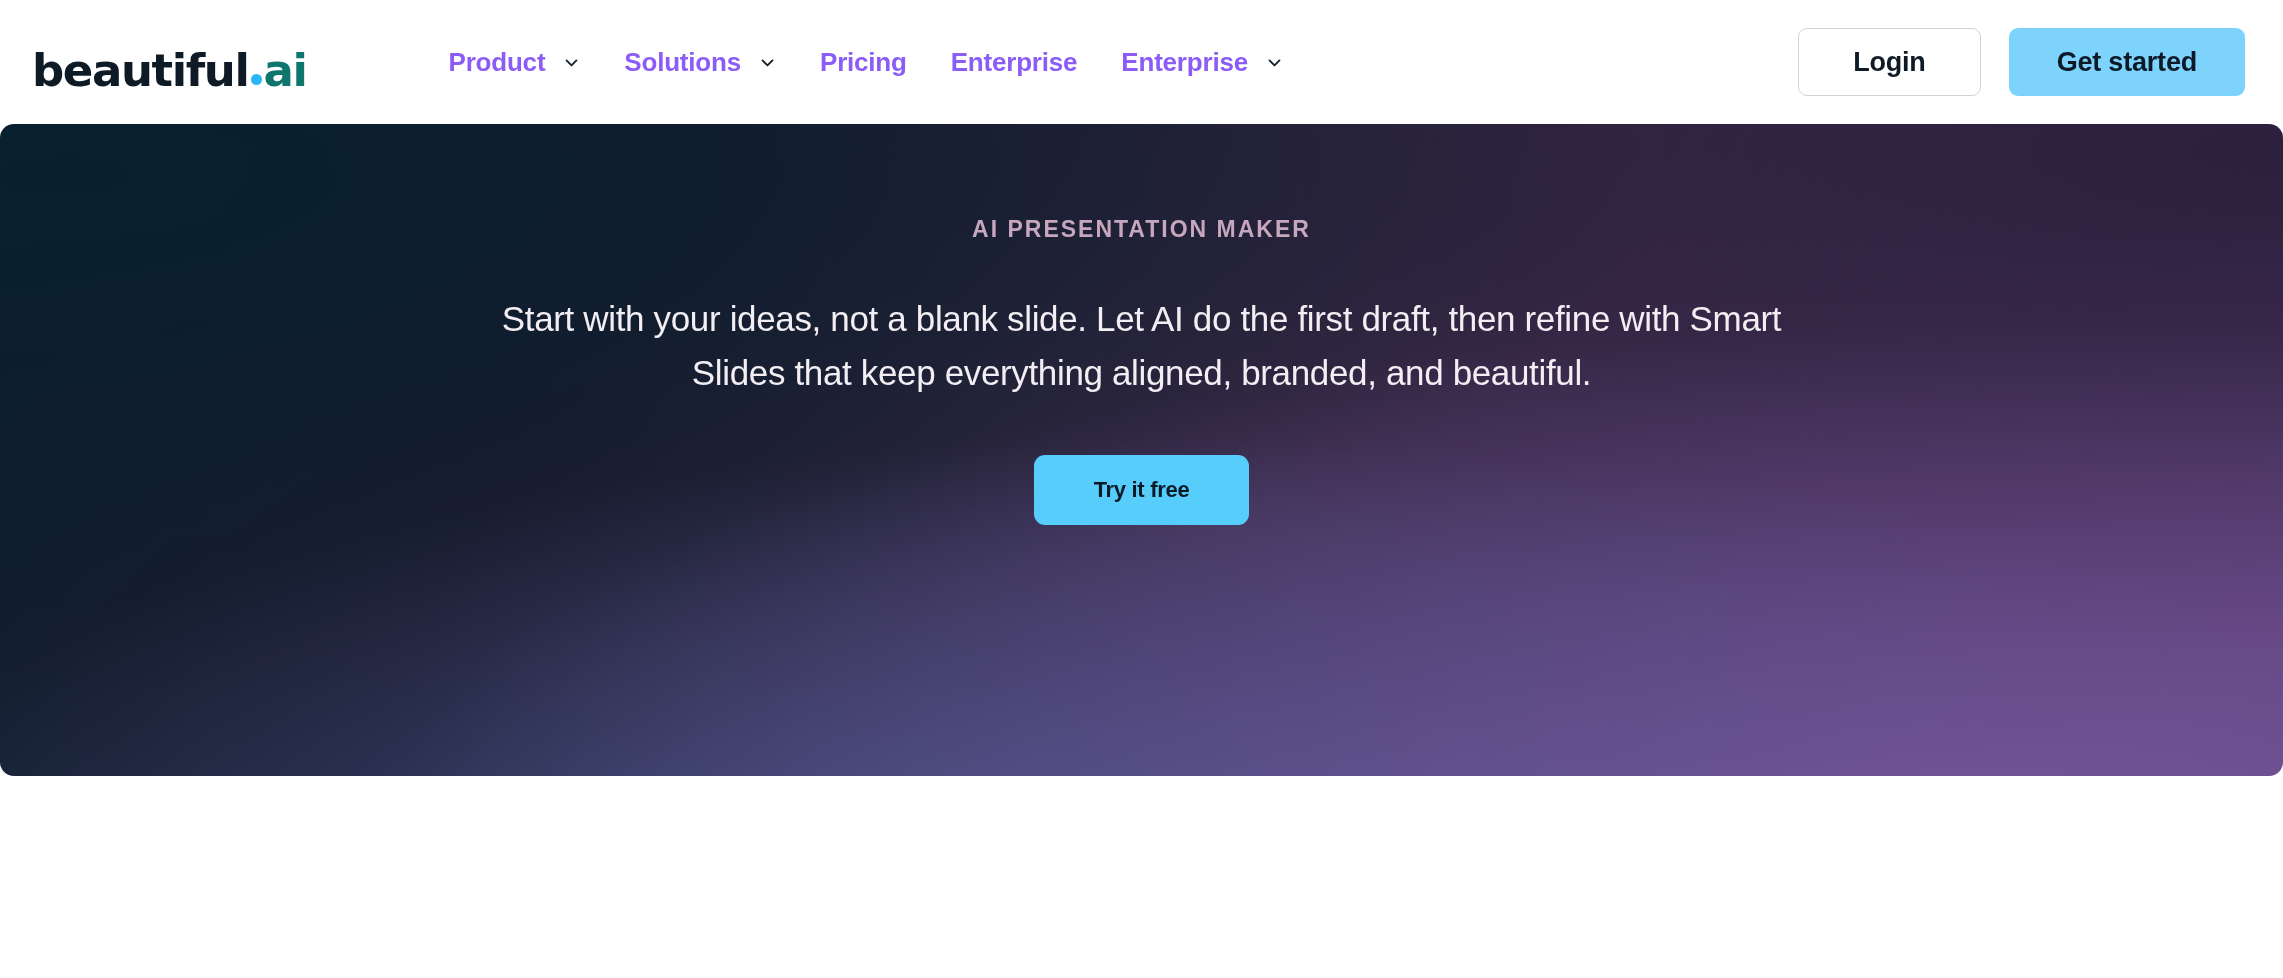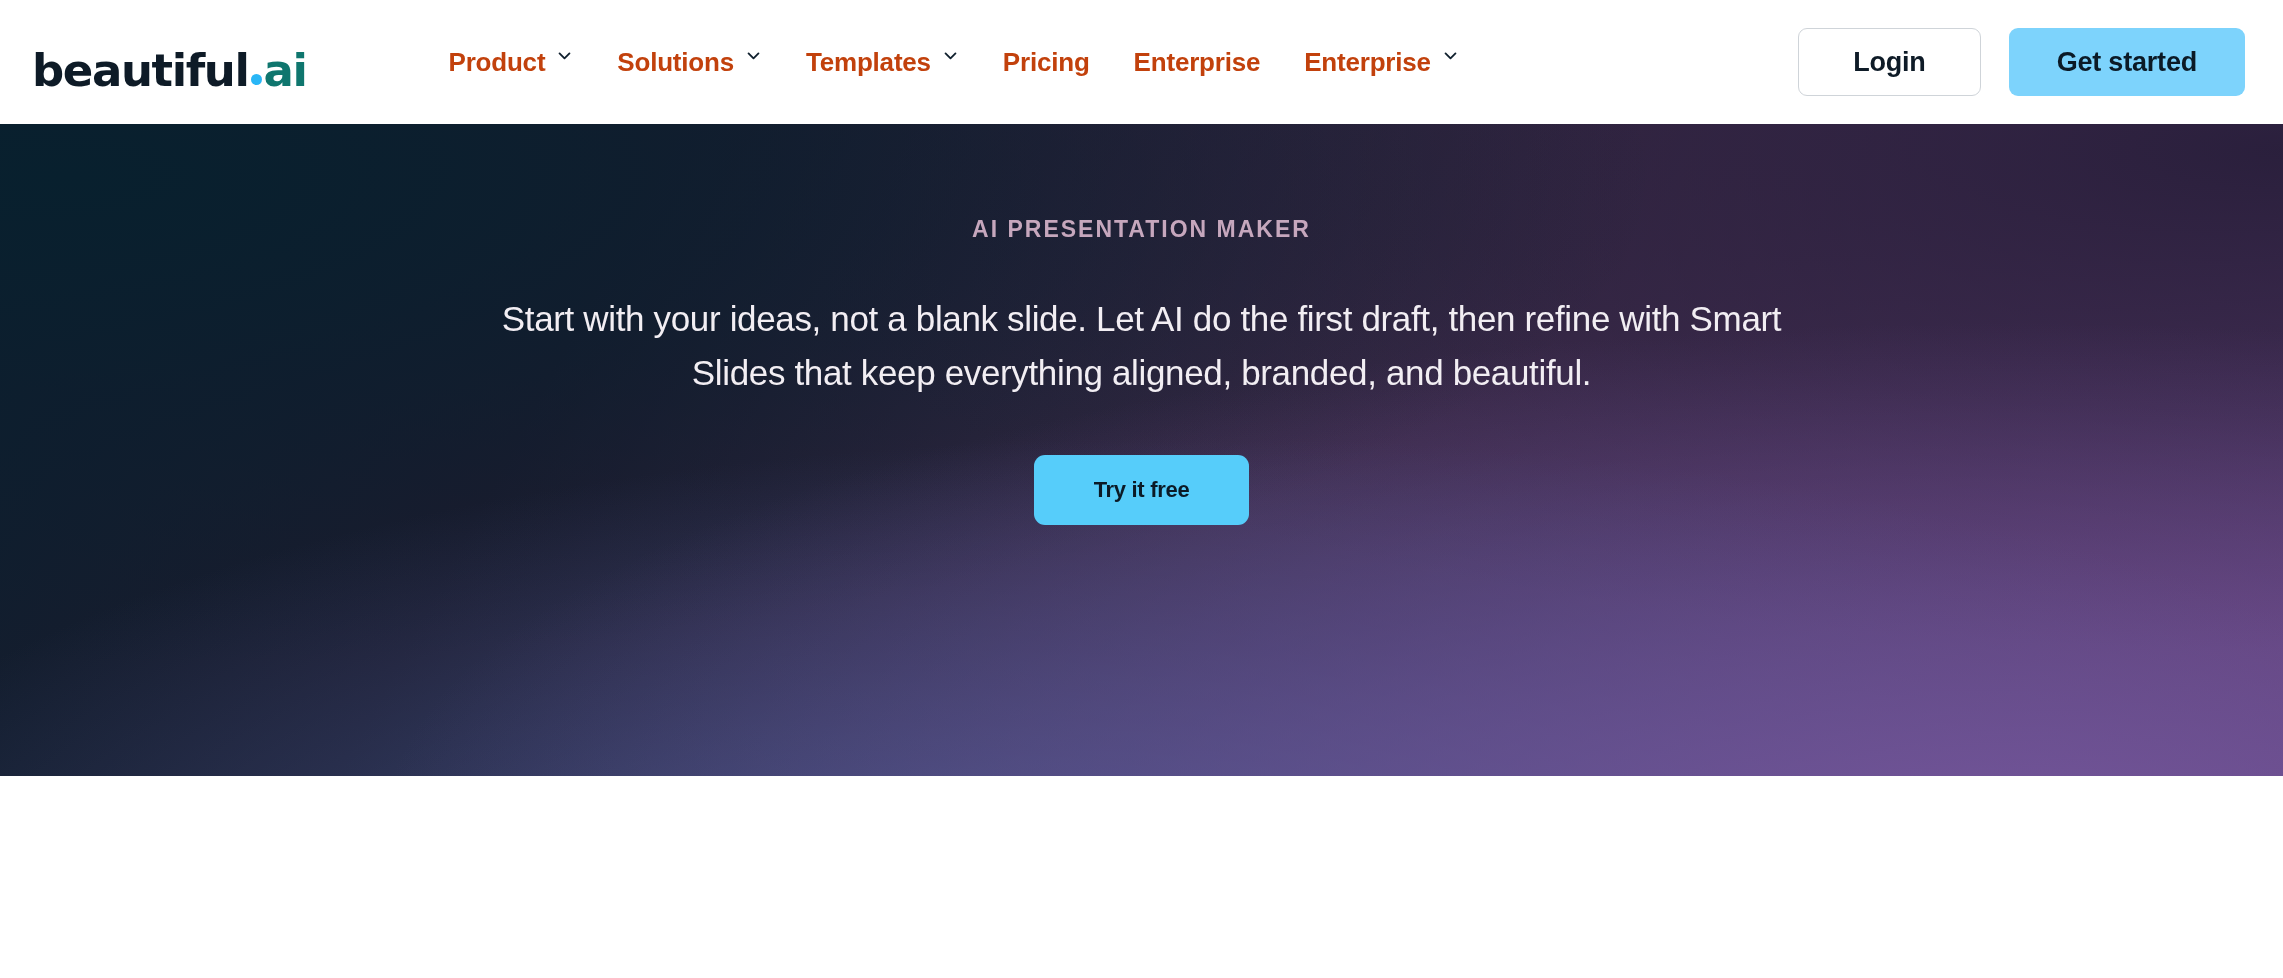--- a/index.html
+++ b/index.html
@@ -81,26 +81,26 @@
 
   .nav-links {
     display: flex;
     align-items: center;
     gap: 0px;
     flex: 1 1 auto;
   }
 
   .nav-item {
     display: flex;
-    align-items: flex-start;
-    gap: 11px;
+    align-items: center;
+    gap: 18px;
     padding: 10px 22px;
     font-size: 26px;
     font-weight: 600;
-    color: #c2410c;
+    color: #8b5cf6;
     cursor: pointer;
     white-space: nowrap;
     letter-spacing: -0.2px;
   }
 
   .chev {
     display: inline-block;
     width: 17px;
     height: 17px;
     flex: 0 0 auto;
@@ -152,20 +152,21 @@
     background-color: #2e2440;
     background-image:
       radial-gradient(115% 125% at 88% 108%, rgba(118, 86, 156, 0.92) 0%, rgba(110, 80, 148, 0.45) 34%, rgba(90, 66, 128, 0.0) 62%),
       radial-gradient(95% 115% at 52% 124%, rgba(70, 96, 152, 0.95) 0%, rgba(62, 84, 136, 0.45) 38%, rgba(54, 70, 116, 0.0) 66%),
       radial-gradient(120% 130% at 3% 8%, rgba(8, 32, 46, 1) 0%, rgba(12, 30, 46, 0.72) 26%, rgba(22, 28, 46, 0.0) 58%),
       radial-gradient(110% 120% at 100% 4%, rgba(40, 30, 58, 0.95) 0%, rgba(36, 28, 52, 0.5) 34%, rgba(32, 26, 48, 0.0) 64%),
       linear-gradient(118deg, #0c1f2e 0%, #1d1b2e 26%, #3a2b48 54%, #4e3560 76%, #5c3d72 100%);
     display: flex;
     flex-direction: column;
     align-items: center;
+    border-radius: 14px;
   }
 
   .hero-inner {
     width: 100%;
     max-width: 1960px;
     text-align: center;
     padding-top: 92px;
   }
 
   .eyebrow {
@@ -246,28 +247,20 @@
 
       <div class="nav-item">
         <span>Solutions</span>
         <span class="chev">
           <svg viewBox="0 0 24 24" fill="none" stroke="#10202e" stroke-width="2.6" stroke-linecap="round" stroke-linejoin="round">
               <polyline points="5 9 12 16 19 9"></polyline>
             </svg>
         </span>
       </div>
 
-      <div class="nav-item">
-        <span>Templates</span>
-        <span class="chev">
-          <svg viewBox="0 0 24 24" fill="none" stroke="#10202e" stroke-width="2.6" stroke-linecap="round" stroke-linejoin="round">
-              <polyline points="5 9 12 16 19 9"></polyline>
-            </svg>
-        </span>
-      </div>
 
       <div class="nav-item">
         <span>Pricing</span>
       </div>
 
       <div class="nav-item">
         <span>Enterprise</span>
       </div>
 
       <div class="nav-item">

